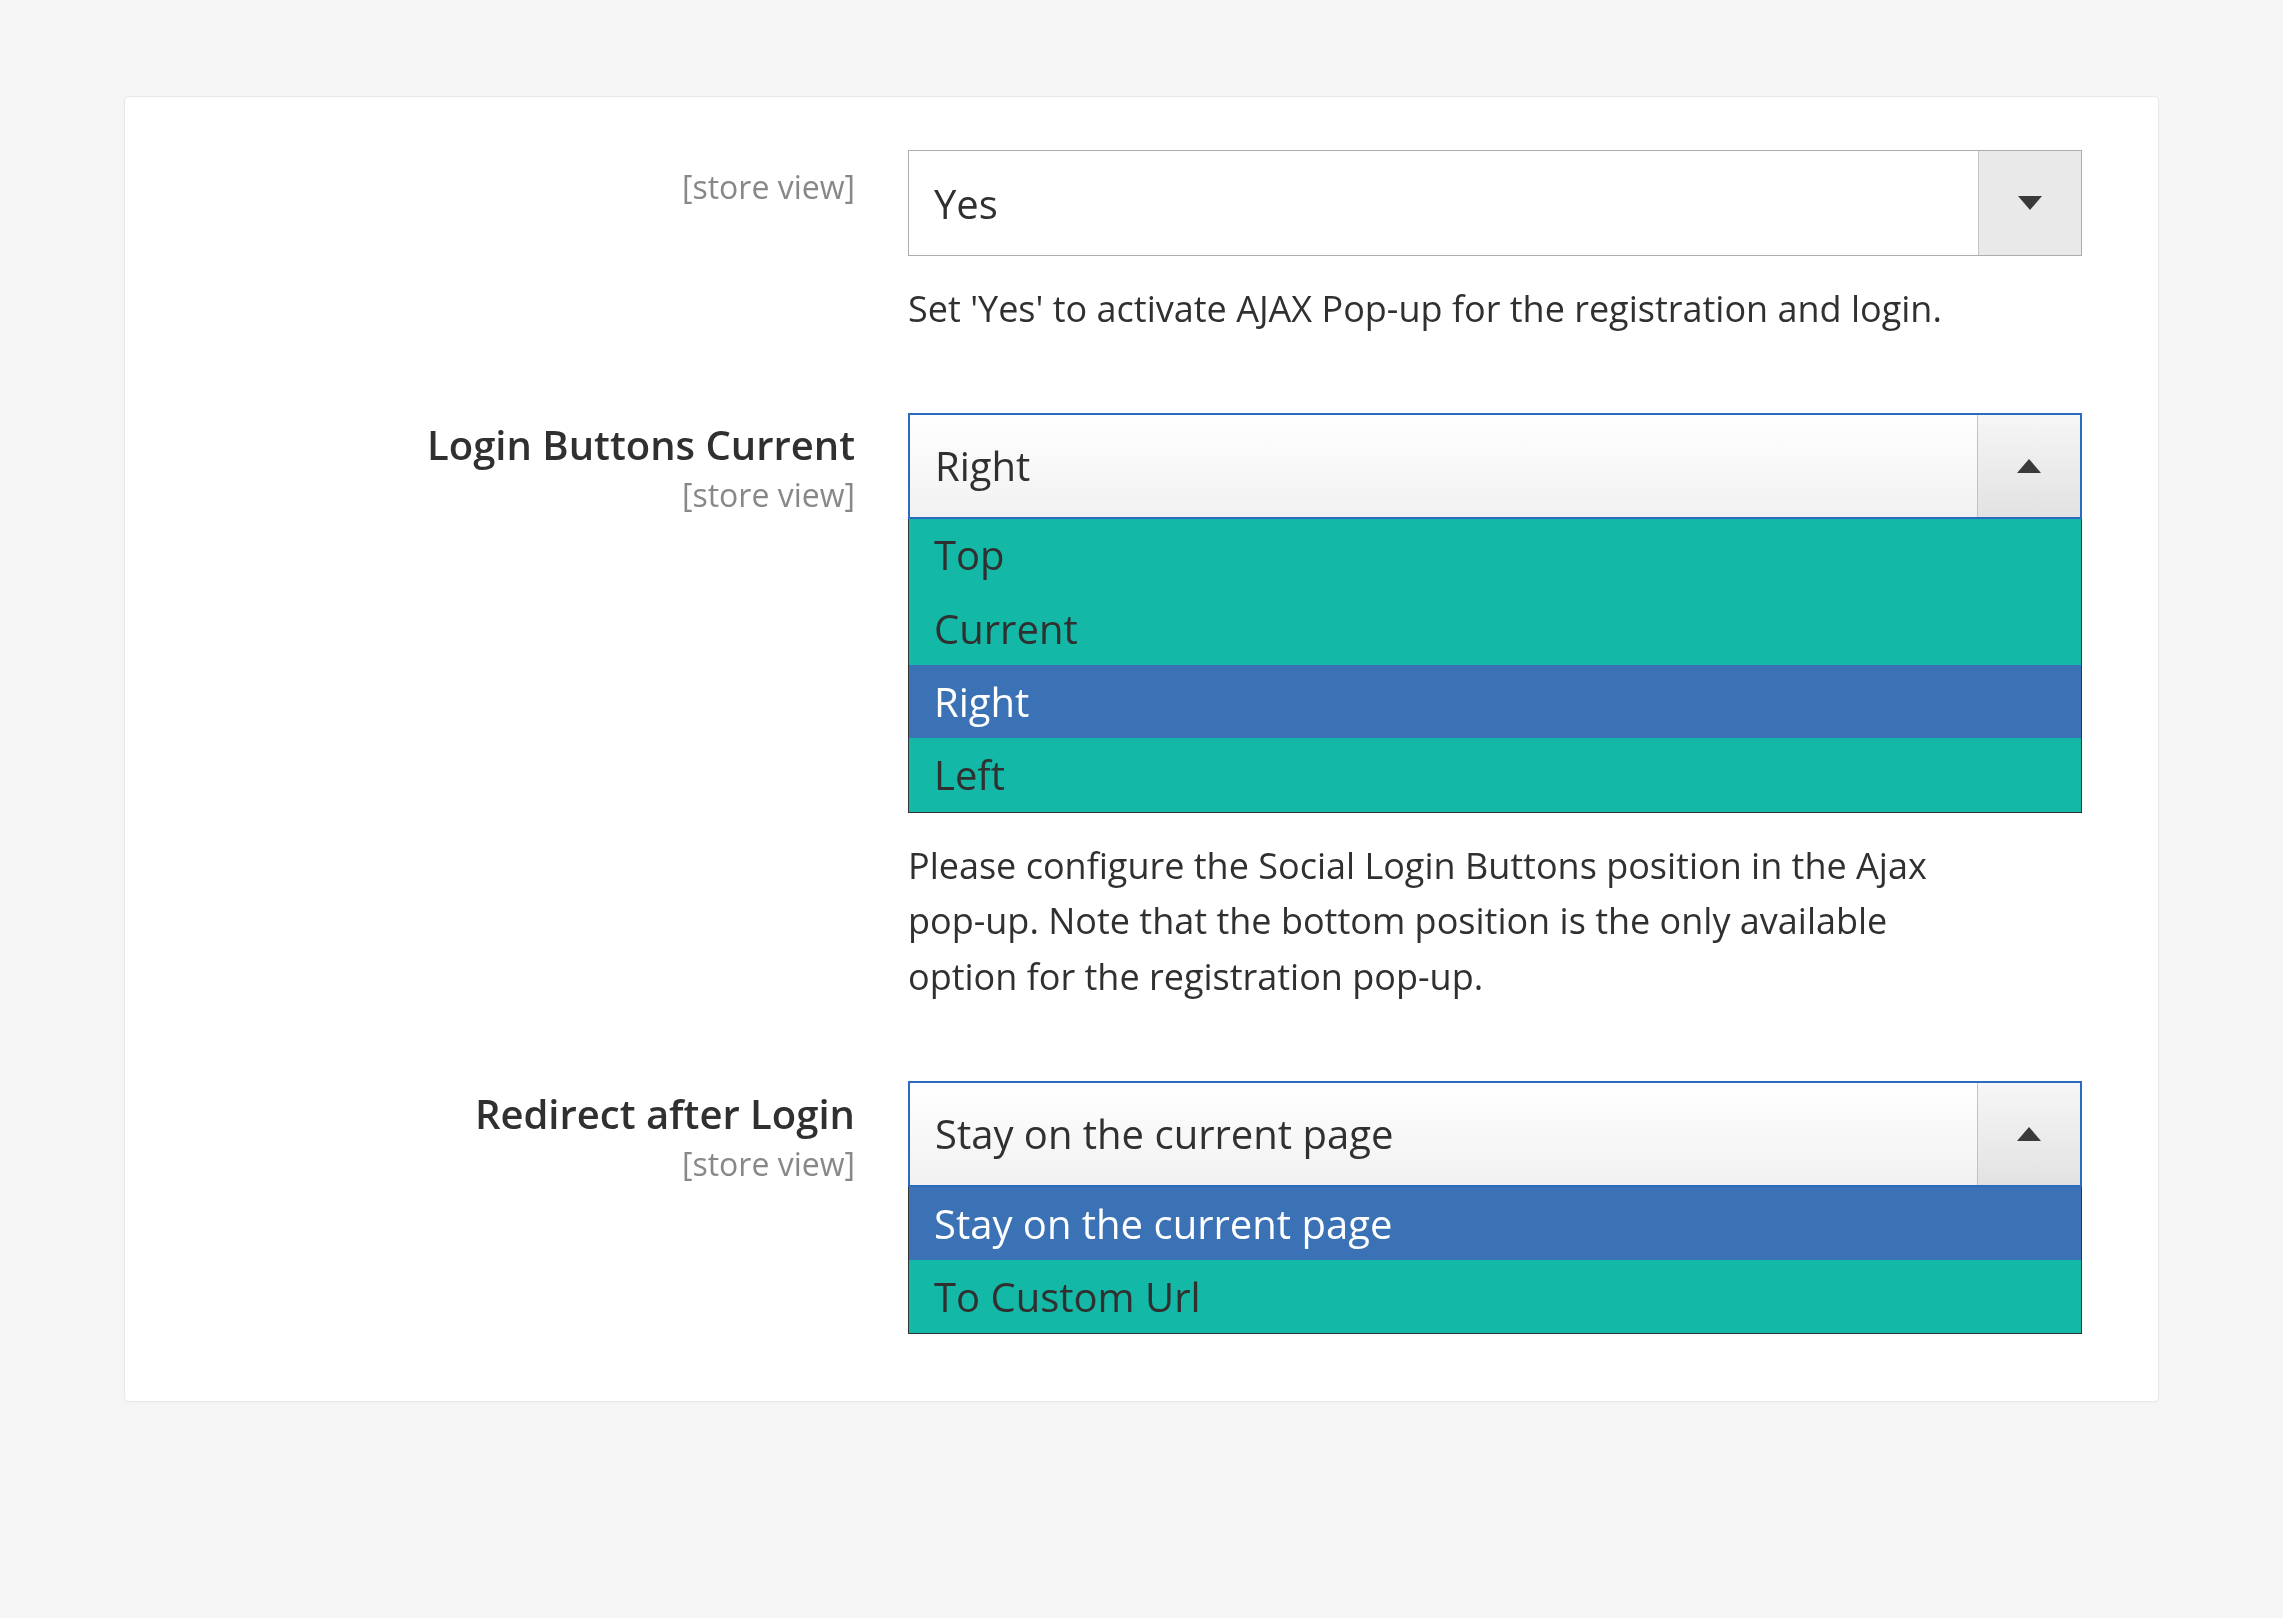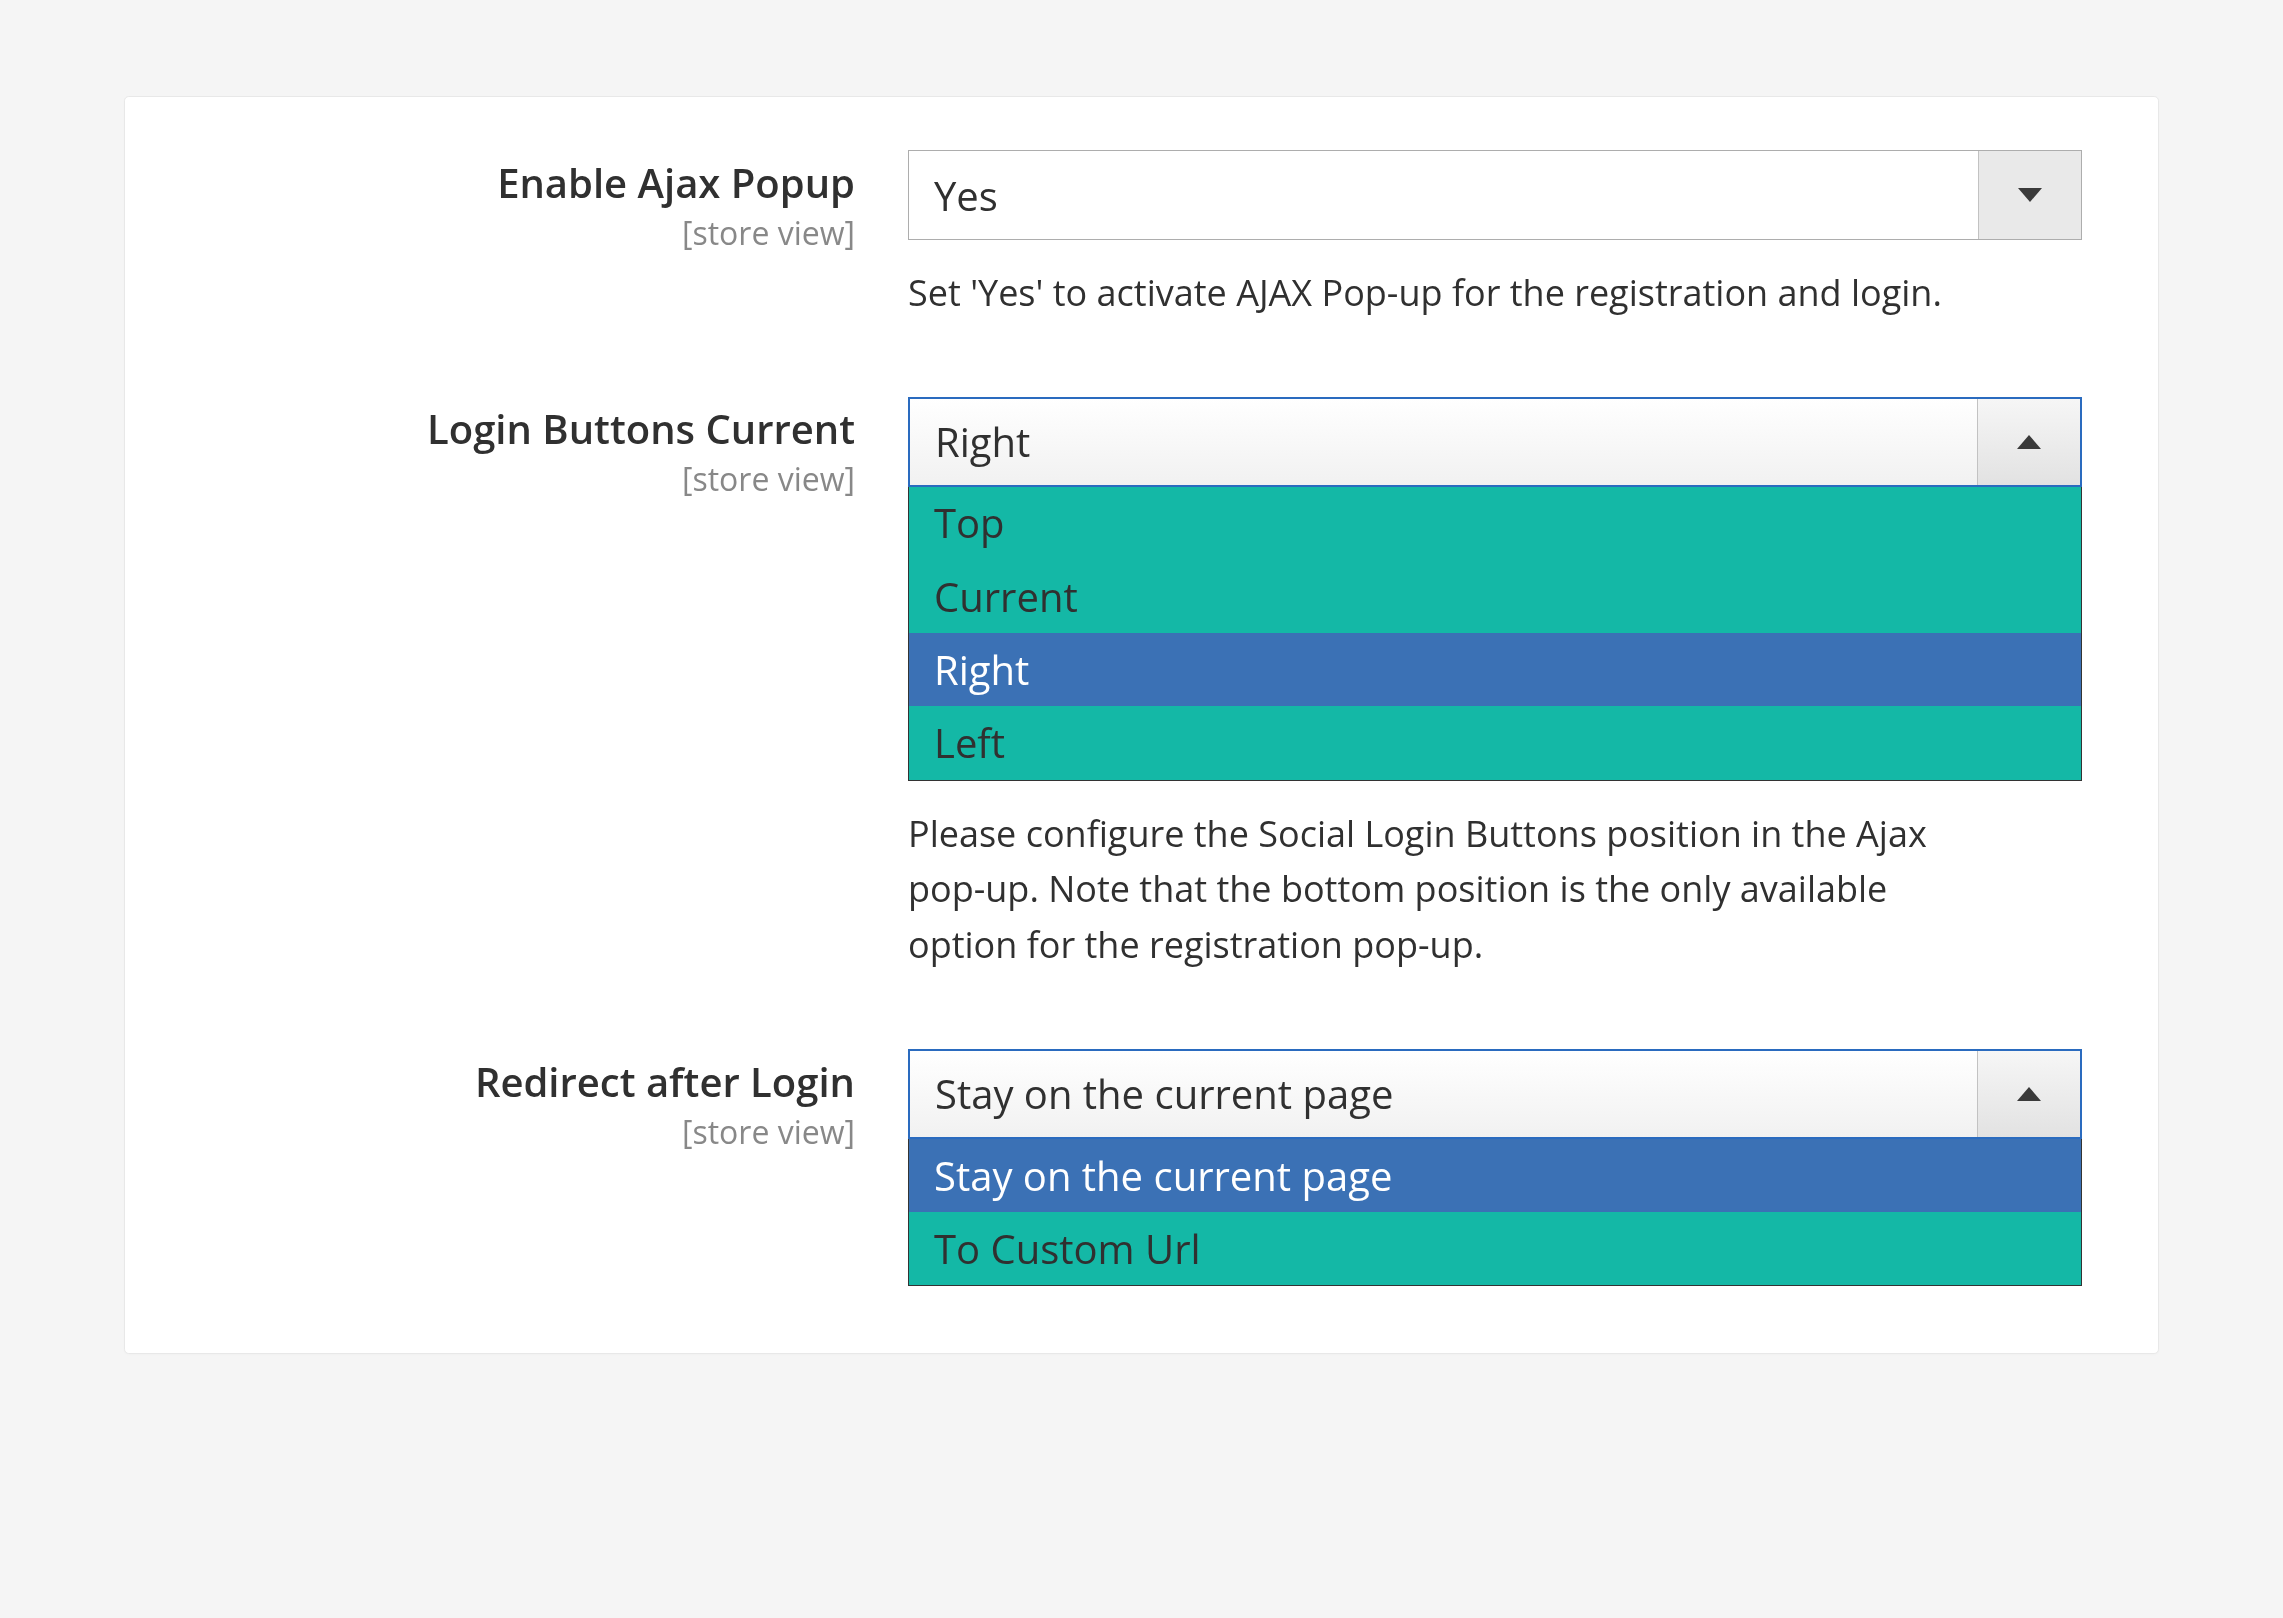--- a/index.html
+++ b/index.html
@@ -41,21 +41,21 @@
     margin-top: 5px;
   }
   .field-col {
     flex: 1;
     min-width: 0;
   }
   
   .select {
     display: flex;
     align-items: stretch;
-    height: 90px;
+    height: 106px;
     border: 1.9px solid #adadad;
     background: #fff;
   }
   .select.open {
     border: 2.9px solid #2a6bbf;
   }
   .select-value {
     flex: 1;
     display: flex;
     align-items: center;
@@ -114,21 +114,20 @@
     max-width: 1051px;
   }
 </style>
 </head>
 <body>
 
 <div class="card">
 
   <div class="row">
     <div class="label-col">
-      <div class="label-title">Enable Ajax Popup</div>
       <div class="label-scope">[store view]</div>
     </div>
     <div class="field-col">
       <div class="select">
         <div class="select-value">Yes</div>
         <div class="select-btn">
           <span class="caret-down"></span>
         </div>
       </div>
       <div class="help">Set 'Yes' to activate AJAX Pop-up for the registration and login.</div>

